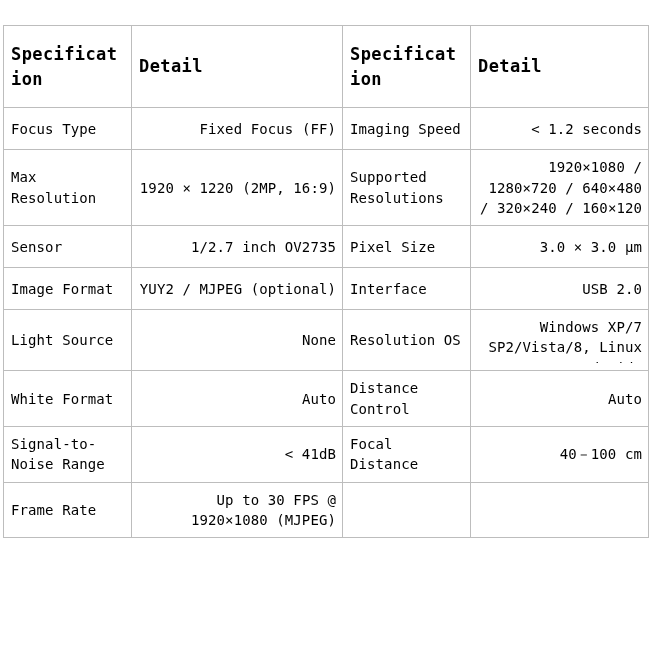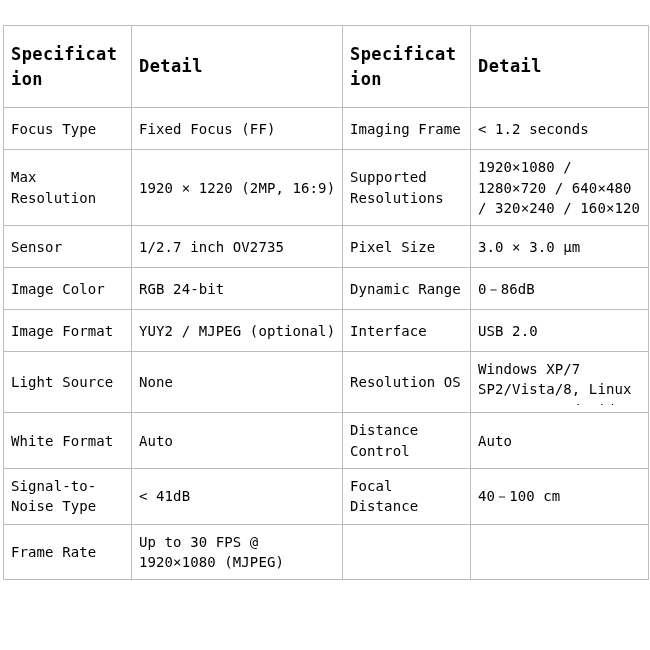--- a/index.html
+++ b/index.html
@@ -47,21 +47,21 @@
     font-weight: bold;
     font-size: 17px;
     letter-spacing: 0.4px;
     padding-top: 16px;
     padding-bottom: 16px;
   }
   td.label-cell {
     text-align: left;
   }
   td.value-cell {
-    text-align: left;
+    text-align: right;
   }
   td.empty-cell {
     border-left: 1px solid #bdbdbd;
     border-top: 1px solid #bdbdbd;
     border-bottom: 1px solid #bdbdbd;
     border-right: 1px solid #bdbdbd;
   }
   .r-header td { height: 28px; }
   .r-tall { height: 42px; }
   .clip {
@@ -85,44 +85,38 @@
       <tr class="header-row r-header">
         <td>Specification</td>
         <td>Detail</td>
         <td>Specification</td>
         <td>Detail</td>
       </tr>
 
       <tr class="r-tall">
         <td class="label-cell">Focus Type</td>
         <td class="value-cell">Fixed Focus (FF)</td>
-        <td class="label-cell">Imaging Frame</td>
+        <td class="label-cell">Imaging Speed</td>
         <td class="value-cell">&lt; 1.2 seconds</td>
       </tr>
 
       <tr class="r-tall">
         <td class="label-cell">Max Resolution</td>
         <td class="value-cell">1920 × 1220 (2MP, 16:9)</td>
         <td class="label-cell">Supported Resolutions</td>
         <td class="value-cell">1920×1080 / 1280×720 / 640×480 / 320×240 / 160×120</td>
       </tr>
 
       <tr class="r-tall">
         <td class="label-cell">Sensor</td>
         <td class="value-cell">1/2.7 inch OV2735</td>
         <td class="label-cell">Pixel Size</td>
         <td class="value-cell">3.0 × 3.0 μm</td>
       </tr>
 
-      <tr class="r-tall">
-        <td class="label-cell">Image Color</td>
-        <td class="value-cell">RGB 24-bit</td>
-        <td class="label-cell">Dynamic Range</td>
-        <td class="value-cell">0－86dB</td>
-      </tr>
 
       <tr class="r-tall">
         <td class="label-cell">Image Format</td>
         <td class="value-cell">YUY2 / MJPEG (optional)</td>
         <td class="label-cell">Interface</td>
         <td class="value-cell">USB 2.0</td>
       </tr>
 
       <tr class="r-tall">
         <td class="label-cell">Light Source</td>
@@ -134,21 +128,21 @@
       </tr>
 
       <tr class="r-tall">
         <td class="label-cell">White Format</td>
         <td class="value-cell">Auto</td>
         <td class="label-cell">Distance Control</td>
         <td class="value-cell">Auto</td>
       </tr>
 
       <tr class="r-tall">
-        <td class="label-cell">Signal-to-Noise Type</td>
+        <td class="label-cell">Signal-to-Noise Range</td>
         <td class="value-cell">&lt; 41dB</td>
         <td class="label-cell">Focal Distance</td>
         <td class="value-cell">40－100 cm</td>
       </tr>
 
       <tr class="r-tall">
         <td class="label-cell">Frame Rate</td>
         <td class="value-cell">Up to 30 FPS @ 1920×1080 (MJPEG)</td>
         <td class="empty-cell"></td>
         <td class="empty-cell"></td>

